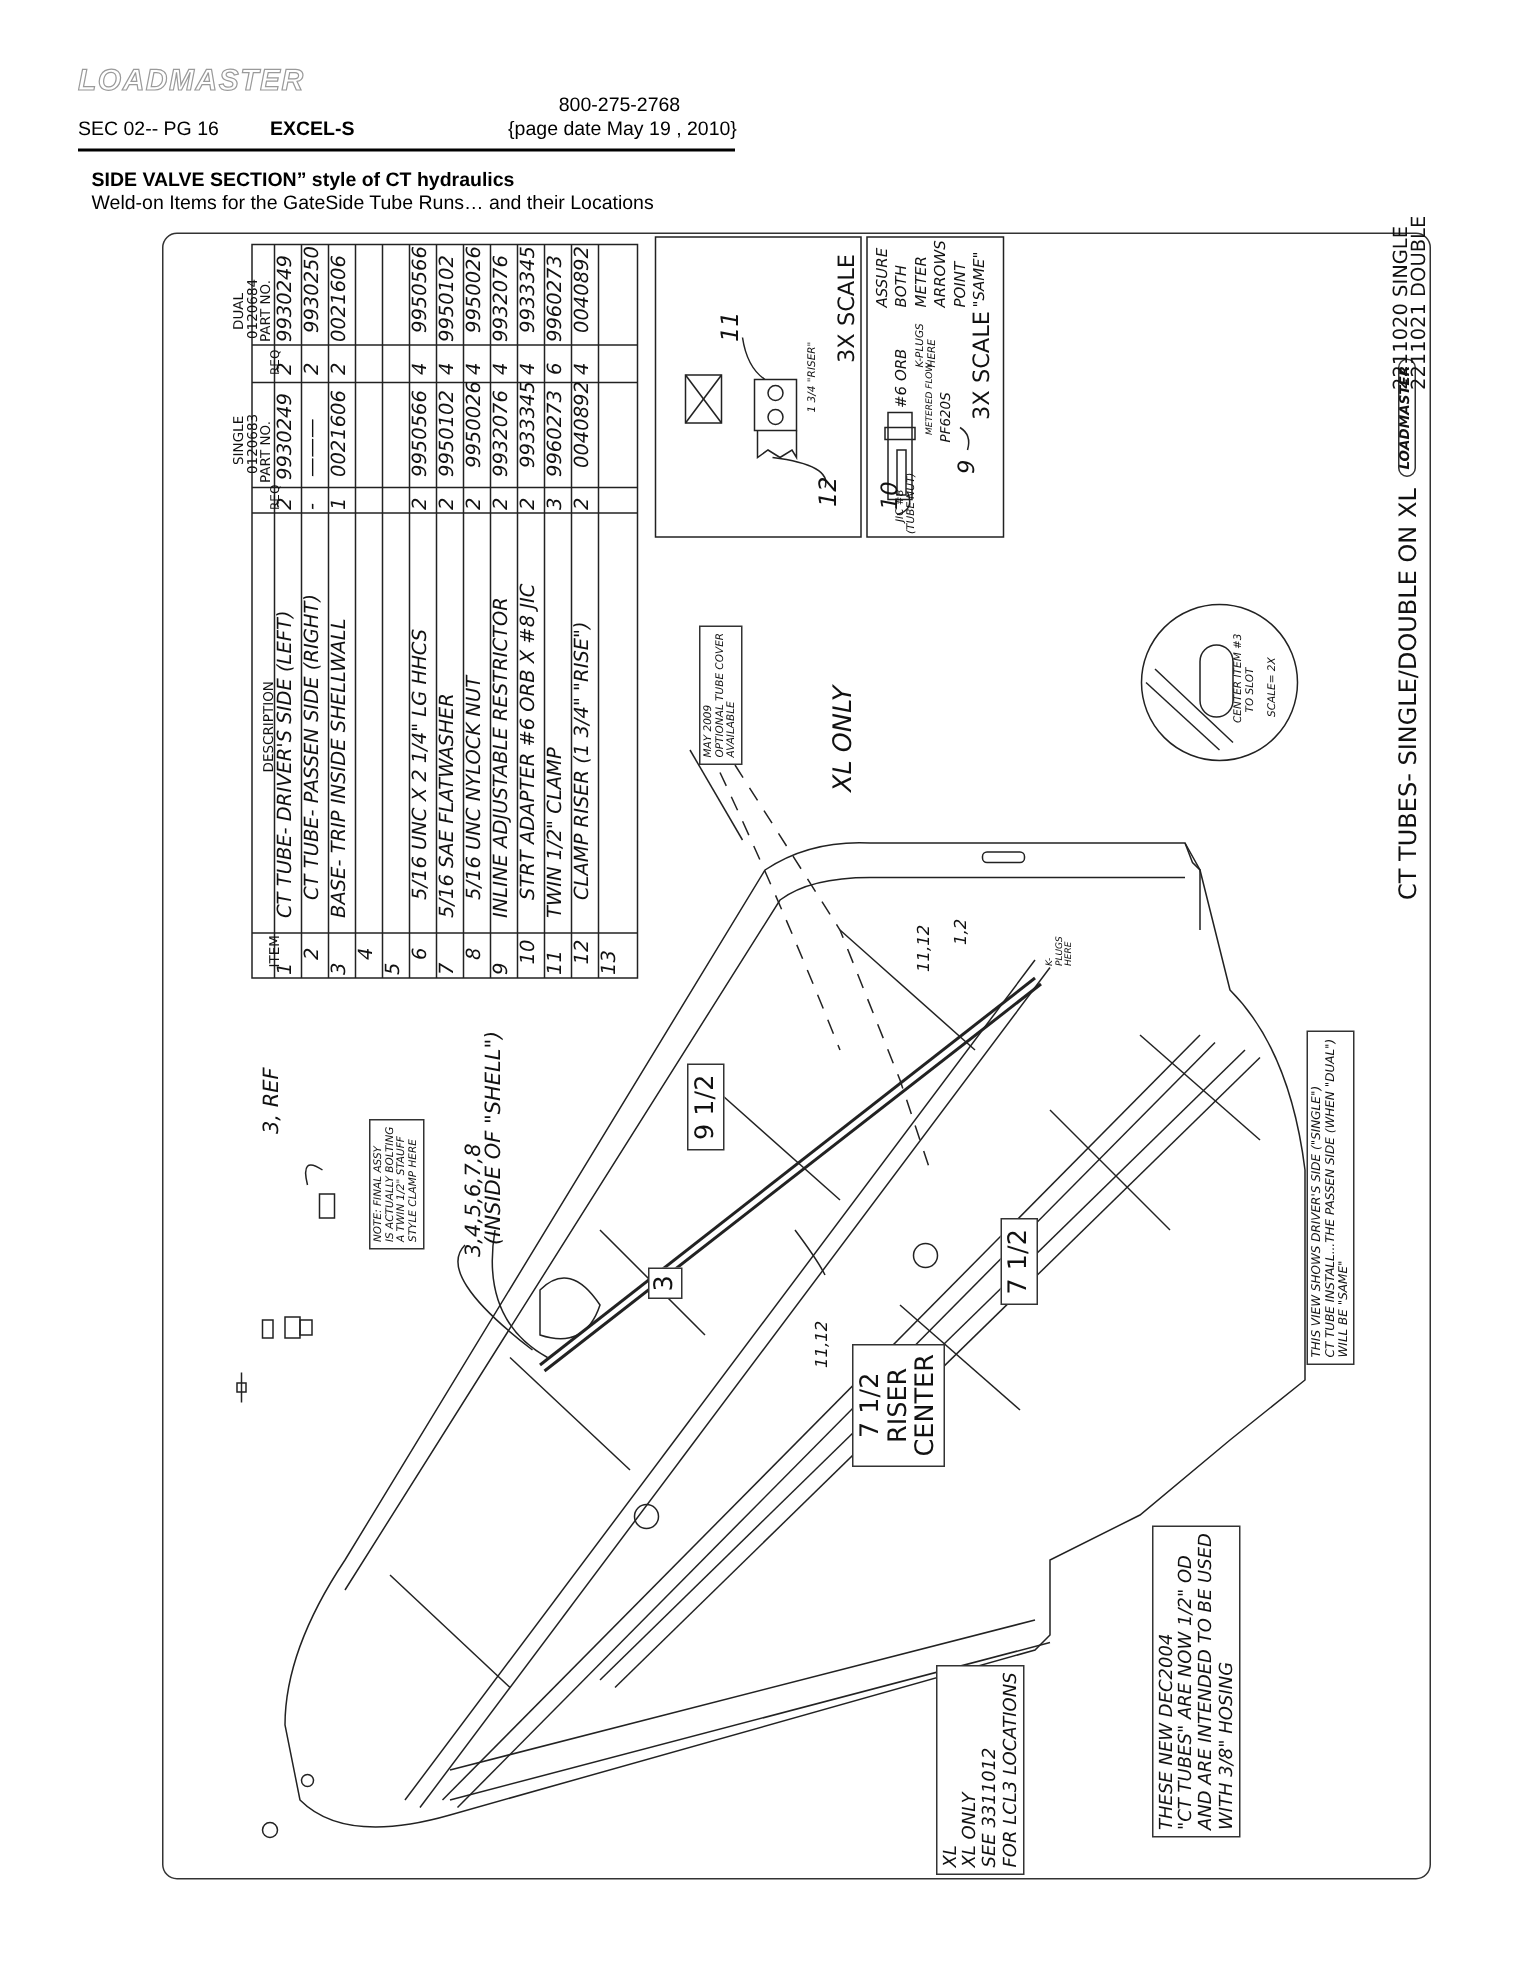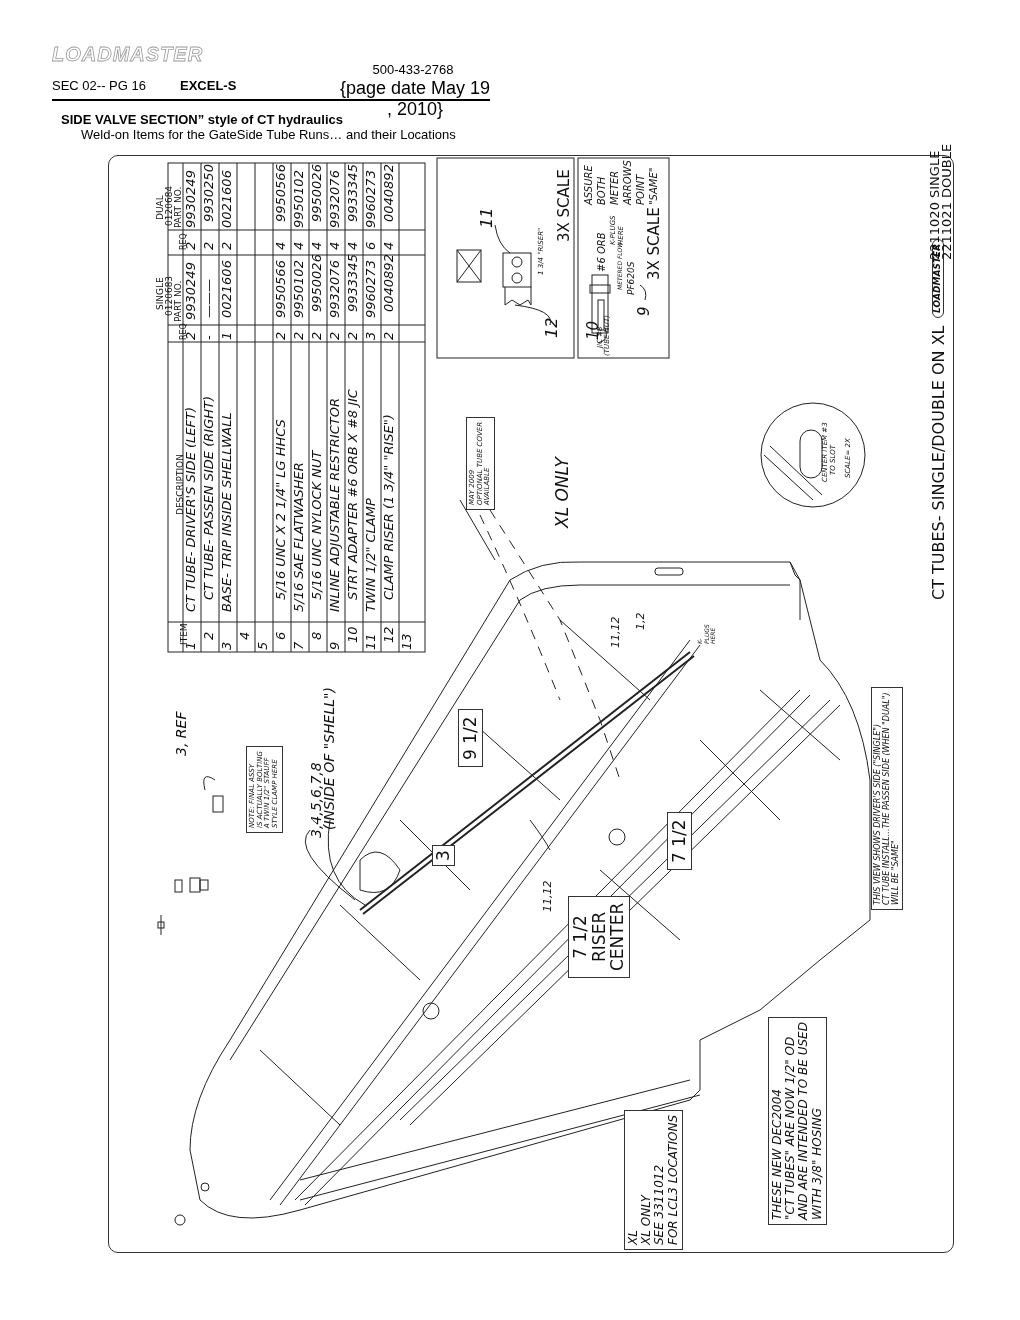--- a/index.html
+++ b/index.html
@@ -4,44 +4,44 @@
 <style>
   html, body { margin:0; padding:0; background:#ffffff; }
   body { width:1020px; height:1320px; position:relative; overflow:hidden;
          font-family:"Liberation Sans", sans-serif; color:#000; }
   .logo { position:absolute; left:52px; top:43px; font-family:"Liberation Sans", sans-serif;
           font-size:20px; font-weight:bold; font-style:italic; letter-spacing:1px;
           color:#fff; -webkit-text-stroke:0.8px #9a9a9a; }
   .hdr-left { position:absolute; left:52px; top:78px; font-size:13px; }
   .hdr-model { position:absolute; left:180px; top:78px; font-size:13px; font-weight:bold; }
   .hdr-phone { position:absolute; left:338px; top:62px; width:150px; text-align:center; font-size:13px; }
-  .hdr-date { position:absolute; left:338px; top:78px; width:154px; text-align:center; font-size:18px; }
+  .hdr-date { position:absolute; left:338px; top:78px; width:154px; text-align:center; font-size:13px; }
   .hdr-rule { position:absolute; left:52px; top:99px; width:438px; height:2px; background:#000; }
   .title { position:absolute; left:61px; top:112px; font-size:13px; font-weight:bold; }
-  .subtitle { position:absolute; left:61px; top:127px; font-size:13px;margin-left:20px; }
+  .subtitle { position:absolute; left:61px; top:127px; font-size:13px; }
 
   .frame { position:absolute; left:108px; top:155px; width:846px; height:1098px;
            border:1px solid #333; border-radius:10px; box-sizing:border-box; }
   svg.lines { position:absolute; left:0; top:0; }
 
   
   .rot { position:absolute; transform-origin:0 0; transform:rotate(-90deg);
          white-space:nowrap; font-family:"DejaVu Sans", sans-serif; font-style:italic;
          color:#111; line-height:1.1; }
   .cad { font-family:"DejaVu Sans", sans-serif; }
   .upright { font-style:normal; }
   .note-box { border:1px solid #333; padding:2px 4px; background:#fff; }
 </style>
 </head>
 <body>
 
 <div class="logo">LOADMASTER</div>
 <div class="hdr-left">SEC 02-- PG 16</div>
 <div class="hdr-model">EXCEL-S</div>
-<div class="hdr-phone">500-433-2768</div>
+<div class="hdr-phone">800-275-2768</div>
 <div class="hdr-date">{page date May 19 , 2010}</div>
 <div class="hdr-rule"></div>
 <div class="title">SIDE VALVE SECTION” style of CT hydraulics</div>
 <div class="subtitle">Weld-on Items for the GateSide Tube Runs… and their Locations</div>
 
 <div class="frame"></div>
 
 <svg class="lines" width="1020" height="1320">
   <g fill="none" stroke="#222" stroke-width="1">
 

